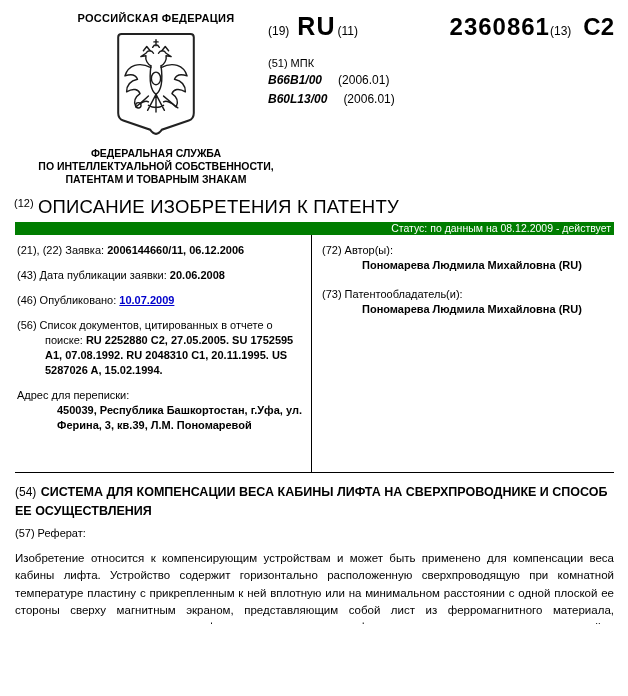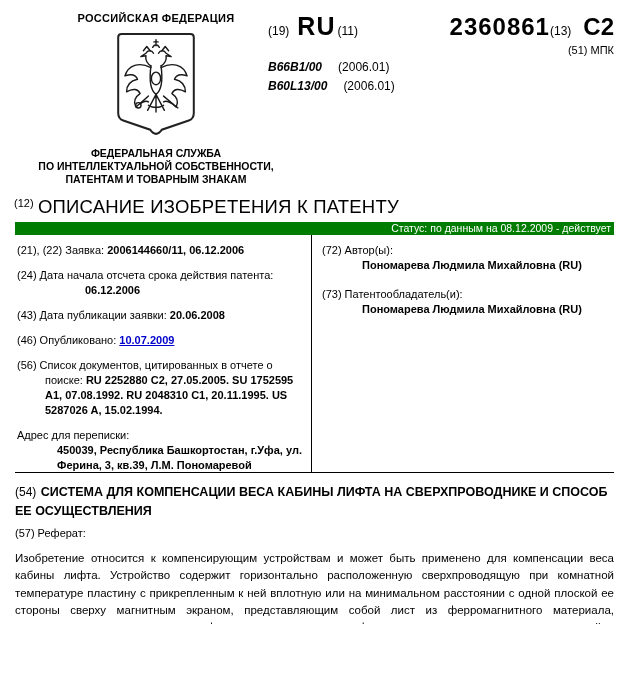--- a/index.html
+++ b/index.html
@@ -56,21 +56,21 @@
   .patent-number {
     font-size: 24px;
     font-weight: bold;
     letter-spacing: 1px;
   }
   .kind-code {
     font-size: 24px;
     font-weight: bold;
     margin-left: 12px;
   }
-  .ipc-label { font-size: 11px; margin-top: 3px; text-align: right; }
+  .ipc-label { font-size: 11px; margin-top: 16px; }
   .ipc-row { margin-top: 4px; font-size: 12px; line-height: 15px; }
   .ipc-code { font-weight: bold; font-style: italic; }
   .ipc-date { margin-left: 16px; }
 
   
   .doc-title {
     position: absolute;
     left: 14px; top: 196px;
     width: 600px;
     white-space: nowrap;
@@ -203,24 +203,20 @@
   </div>
 
   <div class="biblio">
     <div class="bib-left">
 
       <div class="bib-item hang">
         <span>(21), (22) Заявка:</span>
         <span class="bib-value">2006144660/11, 06.12.2006</span>
       </div>
 
-      <div class="bib-item hang">
-        <span>(24) Дата начала отсчета срока действия патента:</span>
-        <div class="bib-value-block" style="text-indent:0;">06.12.2006</div>
-      </div>
 
       <div class="bib-item hang">
         <span>(43) Дата публикации заявки:</span>
         <span class="bib-value">20.06.2008</span>
       </div>
 
       <div class="bib-item hang">
         <span>(46) Опубликовано:</span>
         <a class="pub-link">10.07.2009</a>
       </div>

